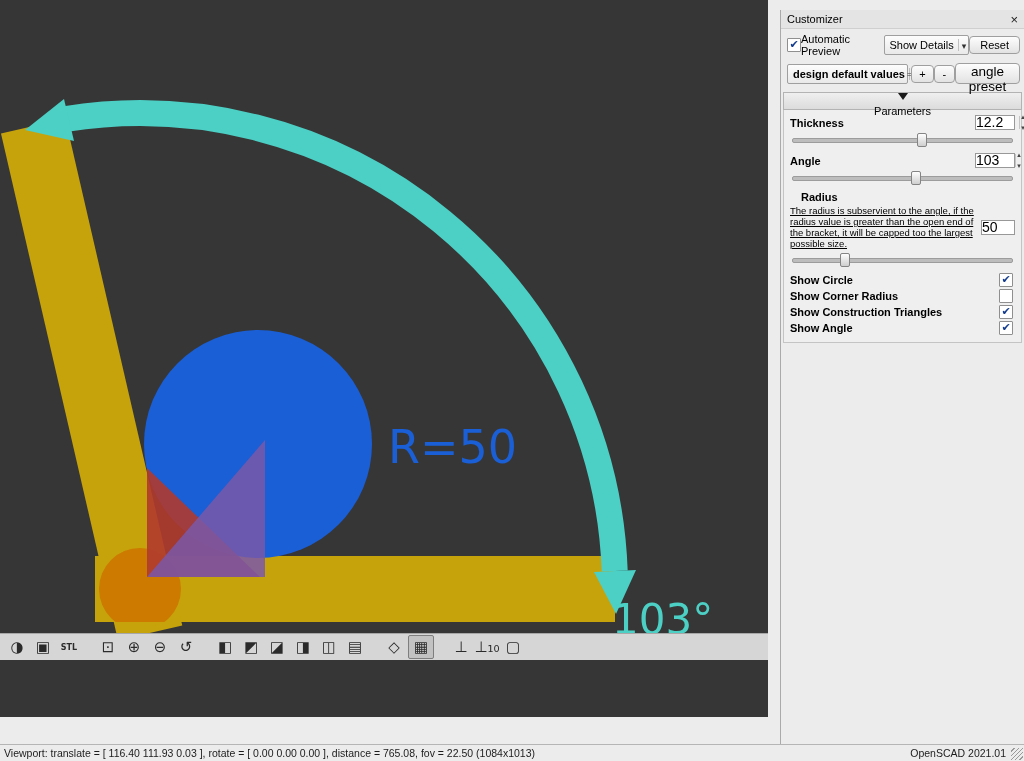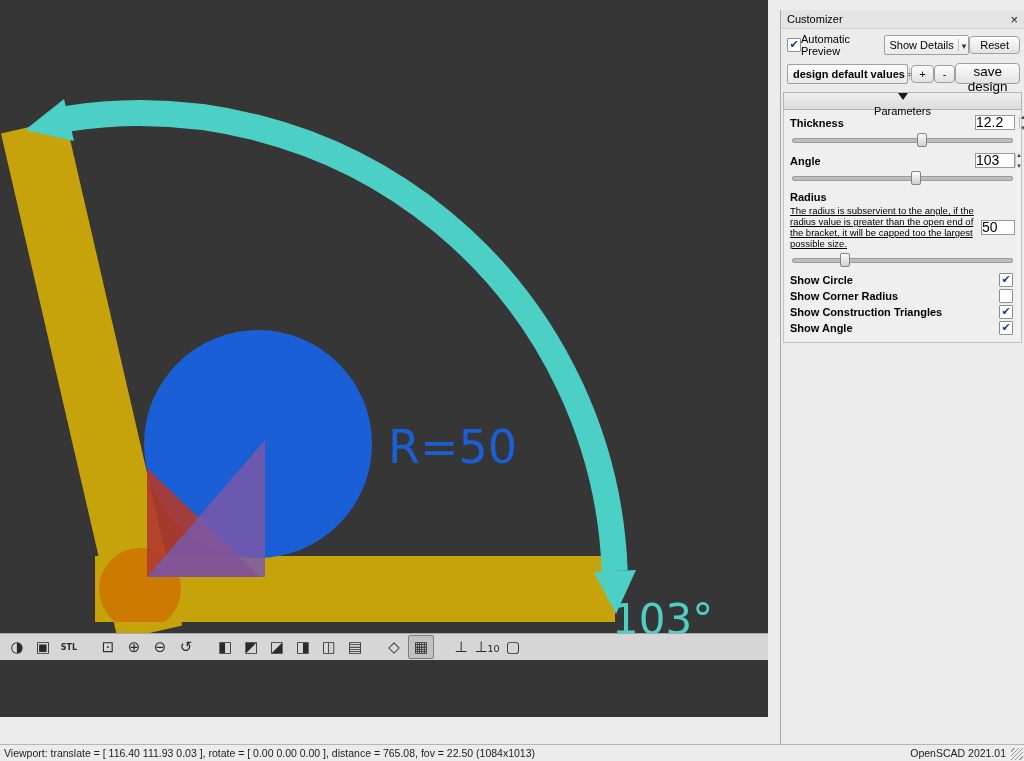--- a/index.html
+++ b/index.html
@@ -167,21 +167,21 @@
     </div>
 
     <div class="cz-row">
       <span class="combo" style="min-width:112px;">
         <span style="flex:1;font-weight:bold;">design default values</span>
         <span class="arrow"></span>
       </span>
       <span class="eq">=</span>
       <button class="btn small">+</button>
       <button class="btn small">-</button>
-      <button class="btn save">save design</button>
+      <button class="btn save">angle preset</button>
     </div>
 
     <div class="params-header">
       <span class="tri"></span>
       <span>Parameters</span>
     </div>
 
     <div class="params-body">
 
       <div class="prow">
@@ -201,21 +201,21 @@
         <span class="spin">
           <span class="spinval">103</span>
           <span class="spinbtns"></span>
         </span>
       </div>
       <div class="slider">
         <span class="track"></span>
         <span class="handle" style="left: 56%;"></span>
       </div>
 
-      <div class="prow" style="height:14px;">
+      <div class="prow" style="height:14px;margin-left:11px;">
         <span class="plabel">Radius</span>
       </div>
       <div class="radius-flex">
         <p class="pdesc">The radius is subservient to the angle, if the radius value is greater than the open end of the bracket, it will be capped too the largest possible size.</p>
         <span class="spin" style="width:34px;gap:44px;">
           <span class="spinval">50</span>
           <span class="spinbtns"></span>
         </span>
       </div>
       <div class="slider">

